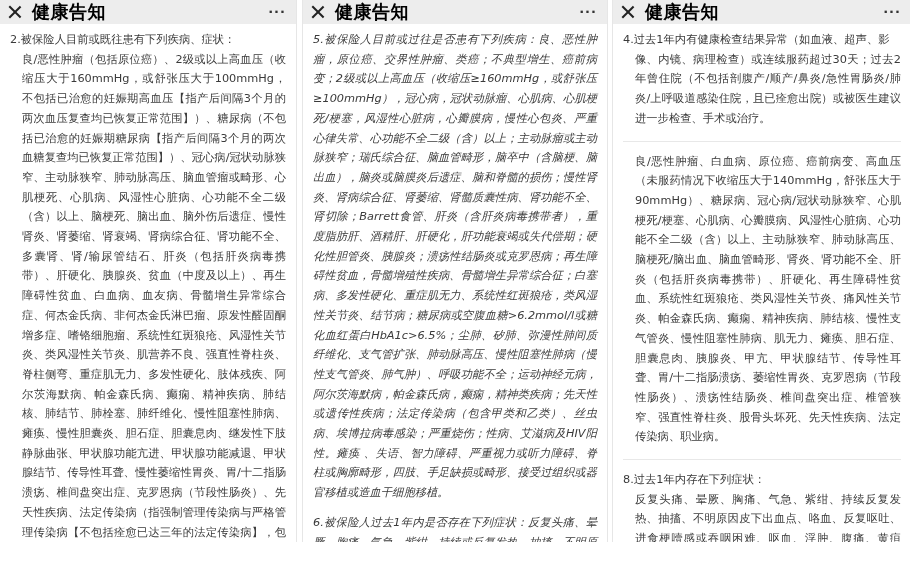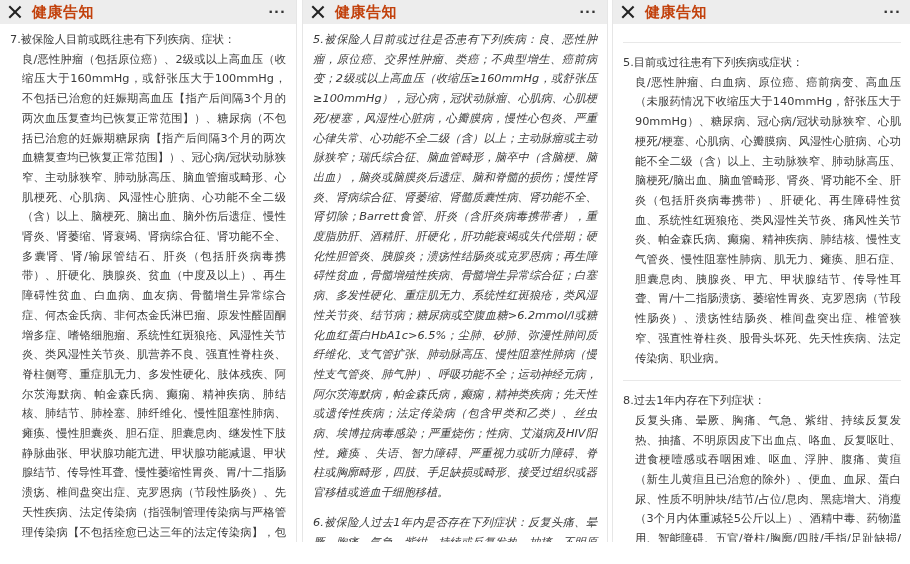--- a/index.html
+++ b/index.html
@@ -18,21 +18,21 @@
   }
   .close {
     width:14px; height:14px; margin-left:8px; position:relative; cursor:pointer;
   }
   .close::before, .close::after {
     content:""; position:absolute; left:6px; top:-1px; width:1.6px; height:16px; background:#222;
   }
   .close::before { transform:rotate(45deg); }
   .close::after { transform:rotate(-45deg); }
   .title {
-    margin-left:10px; font-size:15px; font-weight:bold; color:#c2410c; letter-spacing:0.5px;
+    margin-left:10px; font-size:18px; font-weight:bold; color:#000000; letter-spacing:0.5px;
   }
   .more {
     position:absolute; right:10px; top:4px; font-size:13px; font-weight:bold; color:#333; letter-spacing:1px; cursor:pointer;
   }
   .content { padding:6px 10px 0 10px; font-size:11.3px; line-height:19.7px; }
   .q-title { }
   .q-body { padding-left:12px; text-align:justify; }
   .q-body-noindent { text-align:justify;font-style:italic; }
   .sep { height:0; border-top:1px solid #e8e8e8; margin:12px 0 10px 0; }
   .gap { height:10px; }
@@ -41,21 +41,21 @@
 <body>
 
 <div class="panel p1">
   <div class="header">
     <span class="close"></span>
     <span class="title">健康告知</span>
     <span class="more">···</span>
   </div>
   <div class="content">
     <div>
-      <div class="q-title">7.被保险人目前或既往患有下列疾病、症状：</div>
+      <div class="q-title">2.被保险人目前或既往患有下列疾病、症状：</div>
       <div class="q-body">良/恶性肿瘤（包括原位癌）、2级或以上高血压（收缩压大于160mmHg，或舒张压大于100mmHg，不包括已治愈的妊娠期高血压【指产后间隔3个月的两次血压复查均已恢复正常范围】）、糖尿病（不包括已治愈的妊娠期糖尿病【指产后间隔3个月的两次血糖复查均已恢复正常范围】）、冠心病/冠状动脉狭窄、主动脉狭窄、肺动脉高压、脑血管瘤或畸形、心肌梗死、心肌病、风湿性心脏病、心功能不全二级（含）以上、脑梗死、脑出血、脑外伤后遗症、慢性肾炎、肾萎缩、肾衰竭、肾病综合征、肾功能不全、多囊肾、肾/输尿管结石、肝炎（包括肝炎病毒携带）、肝硬化、胰腺炎、贫血（中度及以上）、再生障碍性贫血、白血病、血友病、骨髓增生异常综合症、何杰金氏病、非何杰金氏淋巴瘤、原发性醛固酮增多症、嗜铬细胞瘤、系统性红斑狼疮、风湿性关节炎、类风湿性关节炎、肌营养不良、强直性脊柱炎、脊柱侧弯、重症肌无力、多发性硬化、肢体残疾、阿尔茨海默病、帕金森氏病、癫痫、精神疾病、肺结核、肺结节、肺栓塞、肺纤维化、慢性阻塞性肺病、瘫痪、慢性胆囊炎、胆石症、胆囊息肉、继发性下肢静脉曲张、甲状腺功能亢进、甲状腺功能减退、甲状腺结节、传导性耳聋、慢性萎缩性胃炎、胃/十二指肠溃疡、椎间盘突出症、克罗恩病（节段性肠炎）、先天性疾病、法定传染病（指强制管理传染病与严格管理传染病【不包括痊愈已达三年的法定传染病】，包括脊髓灰质炎、狂犬病、流行性乙型脑炎、阿米巴性痢疾、伤寒和副伤寒、流行性脑脊髓膜炎、百日咳、白喉、新生儿破伤风、猩红热、淋、钩端螺旋体病、血吸虫病、疟疾、人感染H7N9禽流感）、慢性支气管炎、慢性阻塞性肺病、溃疡性结肠炎、痛风性关节炎、性病、艾滋病、HIV阳性、滥用药物史、使用毒品、酗酒史（酗酒是指平均每日酒精摄取量超过60克（男性）或40克（女</div>
     </div>
   </div>
 </div>
 
 <div class="panel p2">
   <div class="header">
     <span class="close"></span>
     <span class="title">健康告知</span>
     <span class="more">···</span>
@@ -72,24 +72,25 @@
 </div>
 
 <div class="panel p3">
   <div class="header">
     <span class="close"></span>
     <span class="title">健康告知</span>
     <span class="more">···</span>
   </div>
   <div class="content">
     <div>
+      <div class="q-title">4.过去1年内有健康检查结果异常（如血液、超声、影</div>
+      <div class="q-body">像、内镜、病理检查）或连续服药超过30天；过去2年曾住院（不包括剖腹产/顺产/鼻炎/急性胃肠炎/肺炎/上呼吸道感染住院，且已痊愈出院）或被医生建议进一步检查、手术或治疗。</div>
     </div>
     <div class="sep"></div>
     <div>
-      <div class="q-title">5.目前或过往患有下列疾病或症状：</div>
       <div class="q-body">良/恶性肿瘤、白血病、原位癌、癌前病变、高血压（未服药情况下收缩压大于140mmHg，舒张压大于90mmHg）、糖尿病、冠心病/冠状动脉狭窄、心肌梗死/梗塞、心肌病、心瓣膜病、风湿性心脏病、心功能不全二级（含）以上、主动脉狭窄、肺动脉高压、脑梗死/脑出血、脑血管畸形、肾炎、肾功能不全、肝炎（包括肝炎病毒携带）、肝硬化、再生障碍性贫血、系统性红斑狼疮、类风湿性关节炎、痛风性关节炎、帕金森氏病、癫痫、精神疾病、肺结核、慢性支气管炎、慢性阻塞性肺病、肌无力、瘫痪、胆石症、胆囊息肉、胰腺炎、甲亢、甲状腺结节、传导性耳聋、胃/十二指肠溃疡、萎缩性胃炎、克罗恩病（节段性肠炎）、溃疡性结肠炎、椎间盘突出症、椎管狭窄、强直性脊柱炎、股骨头坏死、先天性疾病、法定传染病、职业病。</div>
     </div>
     <div class="sep"></div>
     <div>
       <div class="q-title">8.过去1年内存在下列症状：</div>
       <div class="q-body">反复头痛、晕厥、胸痛、气急、紫绀、持续反复发热、抽搐、不明原因皮下出血点、咯血、反复呕吐、进食梗噎感或吞咽困难、呕血、浮肿、腹痛、黄疸（新生儿黄疸且已治愈的除外）、便血、血尿、蛋白尿、性质不明肿块/结节/占位/息肉、黑痣增大、消瘦（3个月内体重减轻5公斤以上）、酒精中毒、药物滥用、智能障碍、五官/脊柱/胸廓/四肢/手指/足趾缺损/畸形、功能障碍或活动受限。</div>
     </div>
   </div>
 </div>
 

